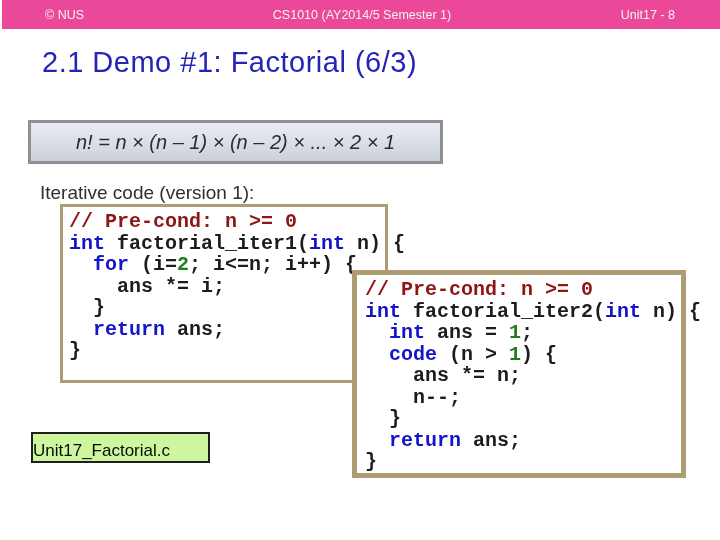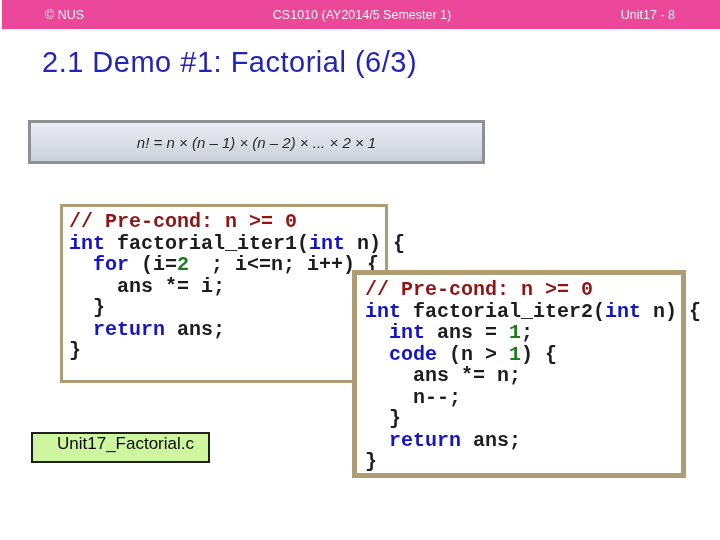--- a/index.html
+++ b/index.html
@@ -10,64 +10,65 @@
   .header-bar{position:absolute;left:2px;top:0;width:720px;height:29px;background:#ec4899;
     display:flex;align-items:center;color:#f2f4f2;font-size:12.5px;}
   .header-left{position:absolute;left:43px;}
   .header-center{position:absolute;left:0;width:100%;text-align:center;}
   .header-right{position:absolute;right:47px;}
 
   
   .page-title{position:absolute;left:42px;top:46px;font-size:29px;color:#2424b8;letter-spacing:0.5px;}
 
   
-  .formula-box{position:absolute;left:28px;top:120px;width:457px;height:44px;box-sizing:border-box;
+  .formula-box{position:absolute;left:28px;top:120px;width:415px;height:44px;box-sizing:border-box;
     border:3px solid #8e9096;background:linear-gradient(#eaedf3,#ccd0da);
     display:flex;align-items:center;justify-content:center;
-    font-size:15px;font-style:italic;color:#2b2b2b;}
+    font-size:20px;font-style:italic;color:#2b2b2b;}
 
   
   .section-label{position:absolute;font-size:19px;color:#2f2f2f;}
   .label-v1{left:40px;top:182px;}
   .label-v2{left:397px;top:246px;}
 
   
   .code-box{position:absolute;box-sizing:border-box;background:#ffffff;
     font-family:"Liberation Mono","DejaVu Sans Mono",monospace;font-weight:bold;font-size:20px;}
   .code-box-1{left:60px;top:204px;width:328px;height:179px;border:3px solid #ae9d72;padding:4px 0 0 6px;z-index:1;}
   .code-box-2{left:352px;top:270px;width:334px;height:208px;border:5px solid #ae9d72;padding:4px 0 0 8px;z-index:2;}
   .code-line{white-space:pre;line-height:21.5px;}
 
   
   .filename-box{position:absolute;left:31px;top:432px;width:179px;height:31px;box-sizing:border-box;
-    background:#cdf69e;border:2px solid #1f1f1f;display:flex;align-items:flex-start;
-    padding-left:24px;font-size:17px;color:#0a0a0a;z-index:1;}
+    background:#cdf69e;border:2px solid #1f1f1f;display:flex;align-items:flex-end;
+    padding-left:0;font-size:17px;color:#0a0a0a;z-index:1;}
 </style>
 </head>
 <body>
 
 <div class="slide">
 
   <div class="header-bar">
     <span class="header-left">© NUS</span>
     <span class="header-center">CS1010 (AY2014/5 Semester 1)</span>
     <span class="header-right">Unit17 - 8</span>
   </div>
 
   <div class="page-title">2.1 Demo #1: Factorial (6/3)</div>
 
   <div class="formula-box">
     <span>n! = n × (n – 1) × (n – 2) × ... × 2 × 1</span>
   </div>
 
+  <div class="section-label label-v1">Iterative code (version 1):</div>
 
   <div class="code-box code-box-1">
       <div class="code-line"><span style="color: rgb(144, 22, 22);">// Pre-cond: n &gt;= 0</span></div>
       <div class="code-line"><span style="color: rgb(20, 20, 200);">int</span><span style="color: rgb(29, 29, 29);"> factorial_iter1(</span><span style="color: rgb(20, 20, 200);">int</span><span style="color: rgb(29, 29, 29);"> n) {</span></div>
-      <div class="code-line"><span style="color: rgb(29, 29, 29);">  </span><span style="color: rgb(20, 20, 200);">for</span><span style="color: rgb(29, 29, 29);"> (i=</span><span style="color: rgb(30, 125, 30);">2</span><span style="color: rgb(29, 29, 29); margin-left: 22px;">; i&lt;=n; i++) {</span></div>
+      <div class="code-line"><span style="color: rgb(29, 29, 29);">  </span><span style="color: rgb(20, 20, 200);">for</span><span style="color: rgb(29, 29, 29);"> (i=</span><span style="color: rgb(30, 125, 30);">2</span><span style="color: rgb(29, 29, 29);">; i&lt;=n; i++) {</span></div>
       <div class="code-line"><span style="color: rgb(29, 29, 29);">    ans *= i;</span></div>
       <div class="code-line"><span style="color: rgb(29, 29, 29);">  }</span></div>
       <div class="code-line"><span style="color: rgb(29, 29, 29);">  </span><span style="color: rgb(20, 20, 200);">return</span><span style="color: rgb(29, 29, 29);"> ans;</span></div>
       <div class="code-line"><span style="color: rgb(29, 29, 29);">}</span></div>
     </div>
 
 
   <div class="code-box code-box-2">
       <div class="code-line"><span style="color: rgb(144, 22, 22);">// Pre-cond: n &gt;= 0</span></div>
       <div class="code-line"><span style="color: rgb(20, 20, 200);">int</span><span style="color: rgb(29, 29, 29);"> factorial_iter2(</span><span style="color: rgb(20, 20, 200);">int</span><span style="color: rgb(29, 29, 29);"> n) {</span></div>

